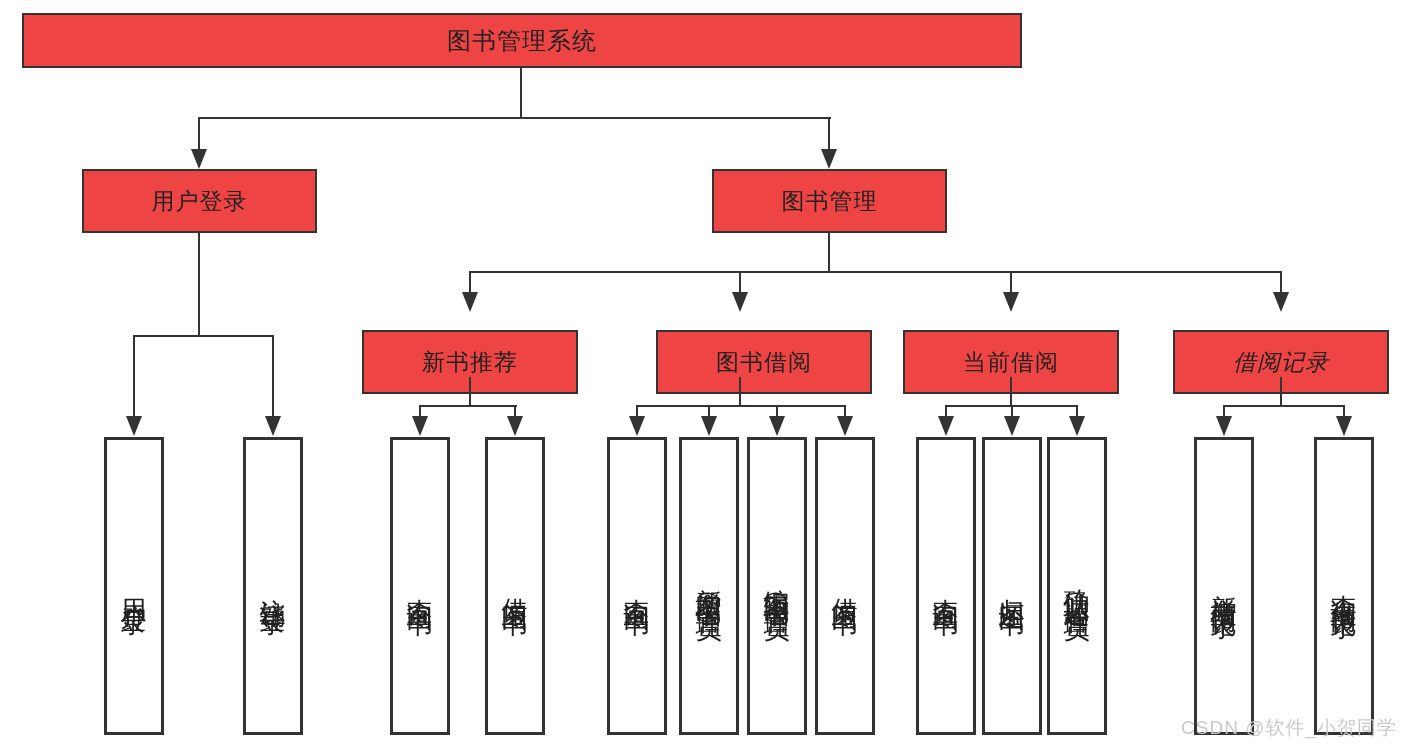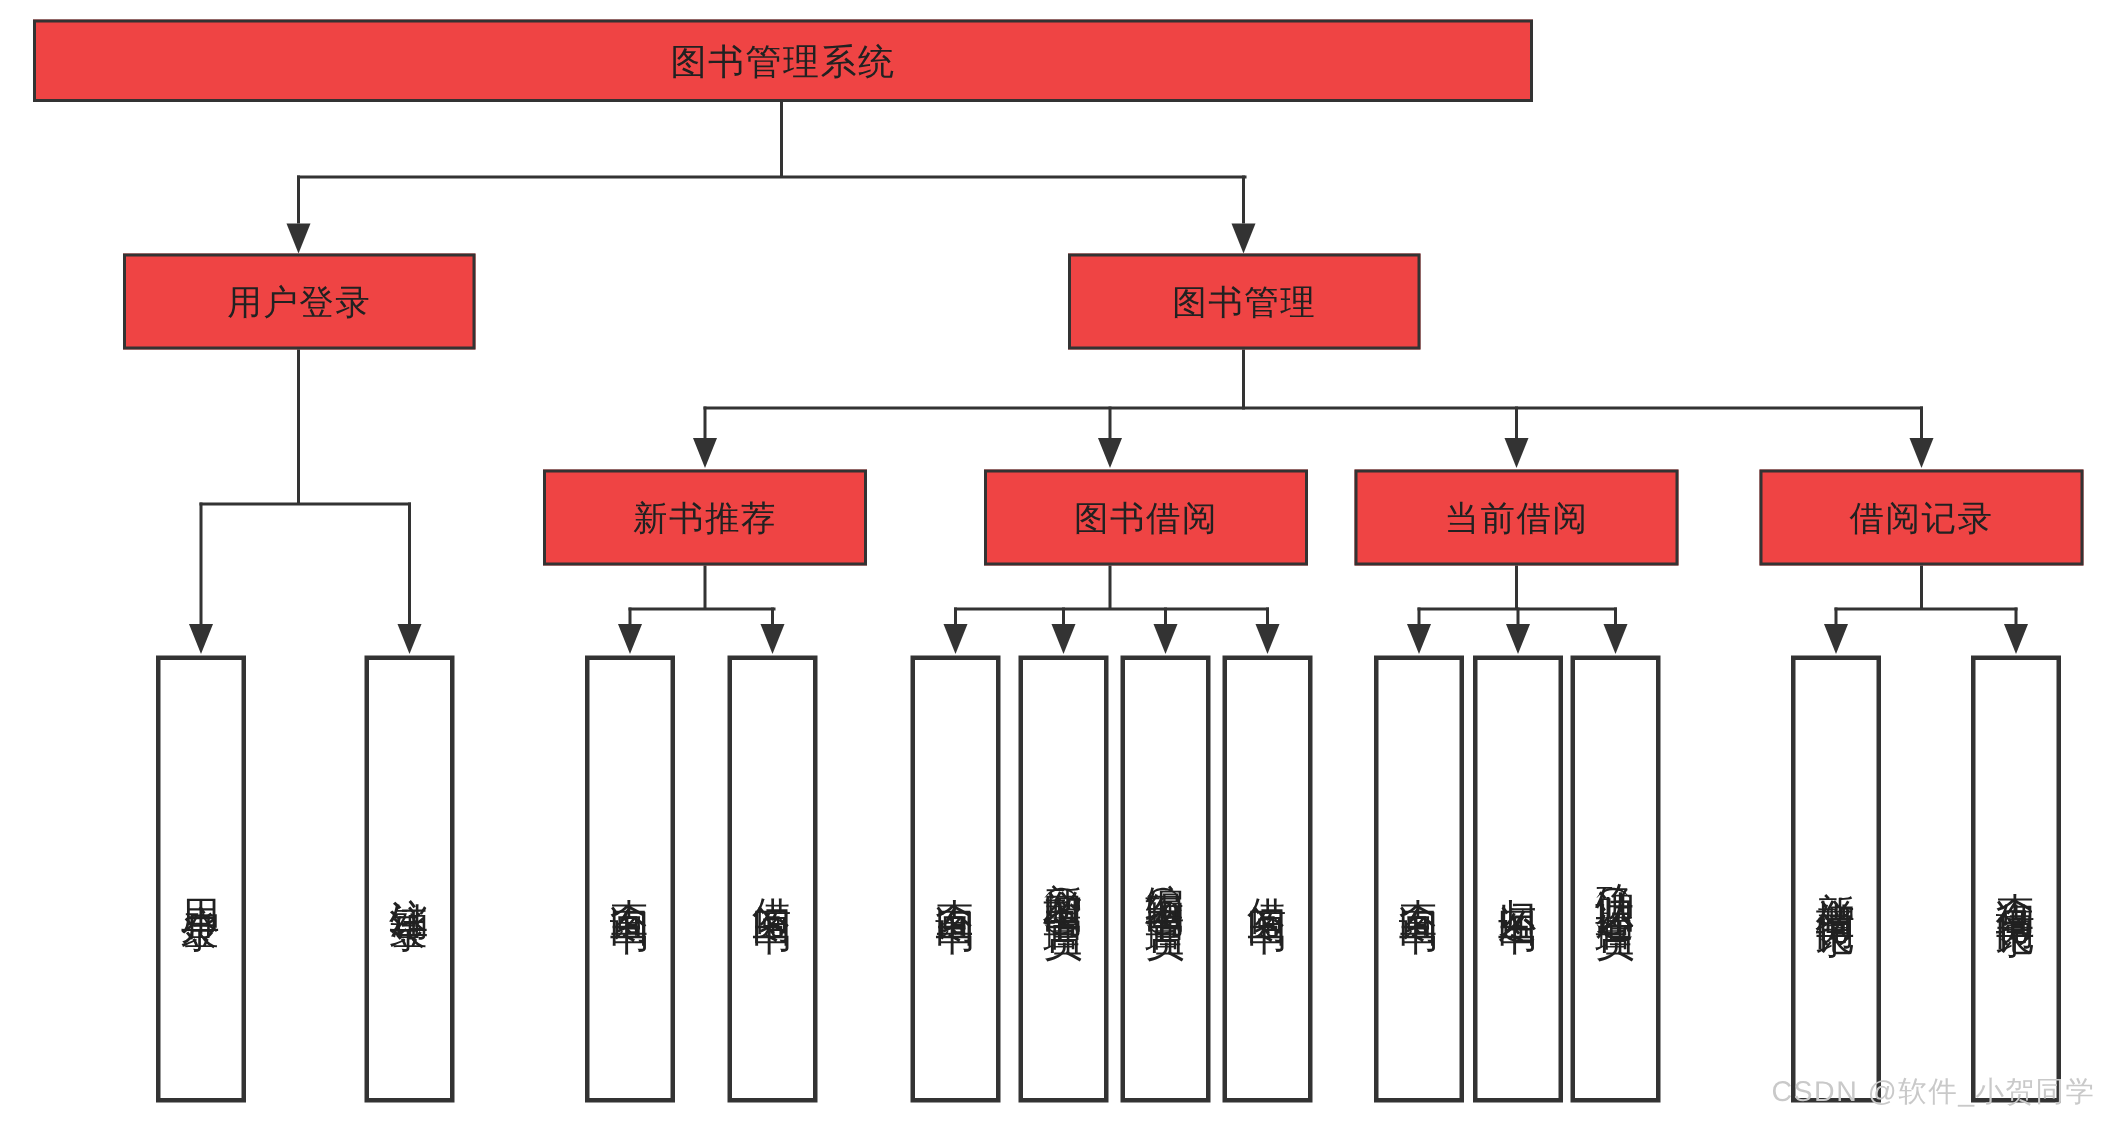--- a/index.html
+++ b/index.html
@@ -18,21 +18,21 @@
     box-sizing: border-box;
     border: 2px solid #333333;
     background: #ef4444;
     display: flex;
     align-items: center;
     justify-content: center;
     letter-spacing: 1px;
   }
   .box-root { left: 22px; top: 13px; width: 1000px; height: 55px; font-size: 24px; }
   .box-l1   { top: 169px; width: 235px; height: 64px; font-size: 23px; }
-  .box-l2   { top: 313px; width: 216px; height: 64px; font-size: 23px; text-align: center; }
+  .box-l2   { top: 330px; width: 216px; height: 64px; font-size: 23px; text-align: center; }
   
   .leaf {
     position: absolute;
     box-sizing: border-box;
     top: 437px;
     width: 60px;
     height: 298px;
     border: 3px solid #333333;
     background: #ffffff;
     display: flex;
@@ -109,21 +109,21 @@
 
   <div class="box box-l2" style="left:362px;">
     <span>新书推荐</span>
   </div>
   <div class="box box-l2" style="left:632px;margin-left:24px;">
     <span>图书借阅</span>
   </div>
   <div class="box box-l2" style="left:903px;">
     <span>当前借阅</span>
   </div>
-  <div class="box box-l2" style="left:1173px;">
+  <div class="box box-l2" style="left:1173px;font-style:italic;">
     <span>借阅记录</span>
   </div>
 
   <div class="vl" style="left:469px;top:377px;height:29px;"></div>
   <div class="hl" style="left:419px;top:405px;width:98px;"></div>
   <div class="vl" style="left:419px;top:405px;height:11px;"></div>
   <div class="ah" style="left:412px;top:416px;"></div>
   <div class="vl" style="left:514px;top:405px;height:11px;"></div>
   <div class="ah" style="left:507px;top:416px;"></div>
 

